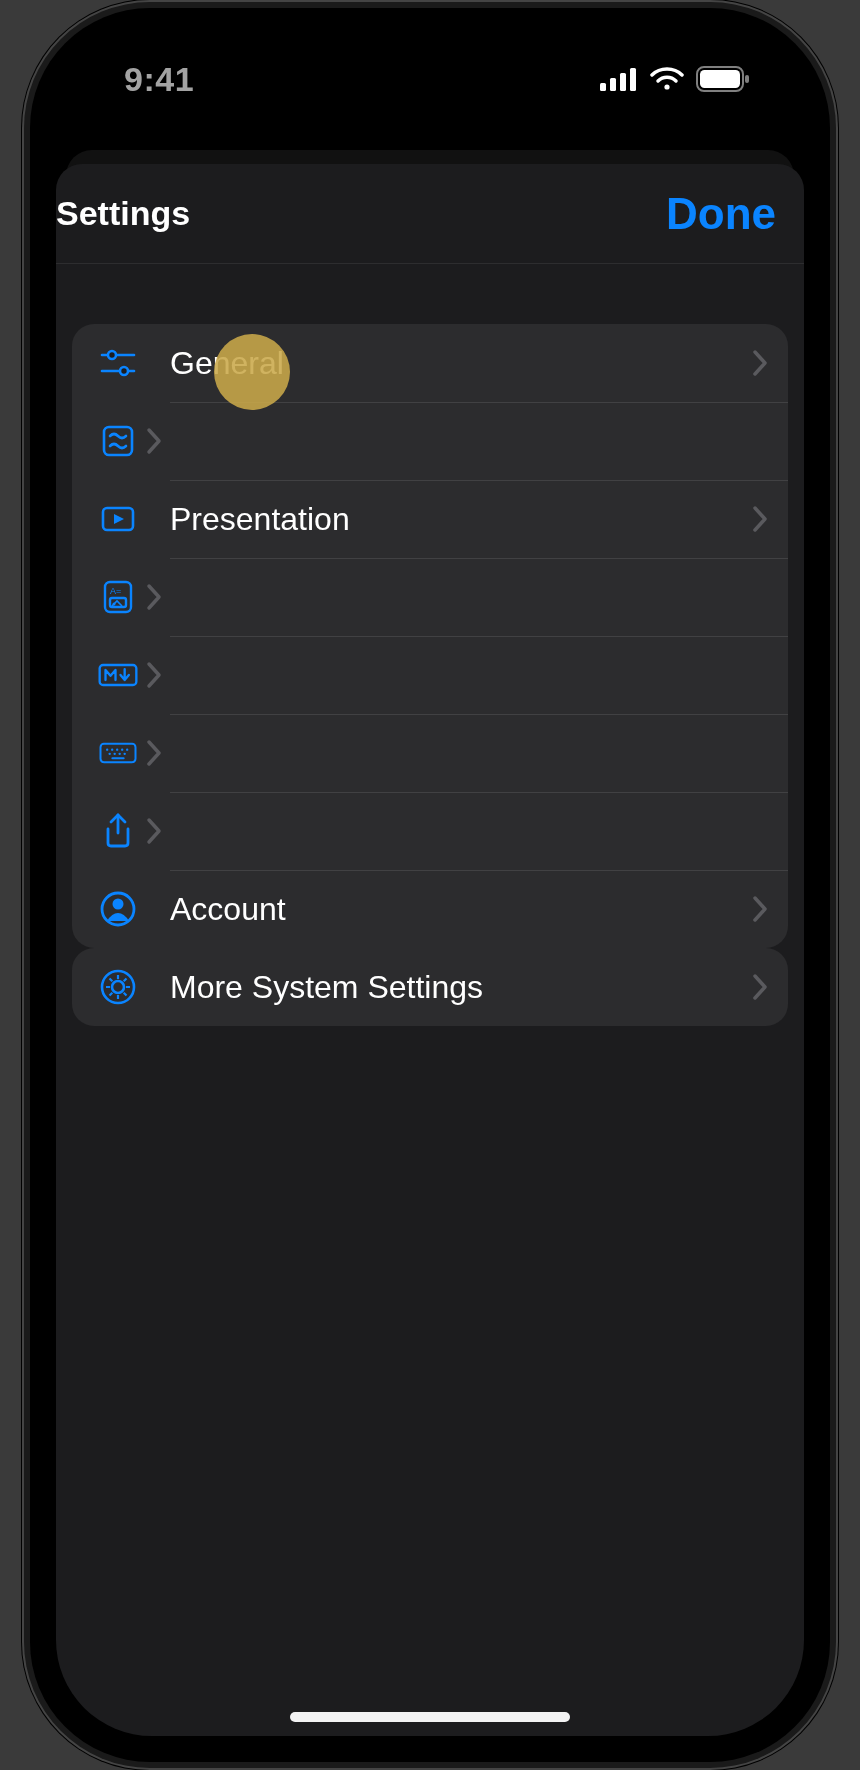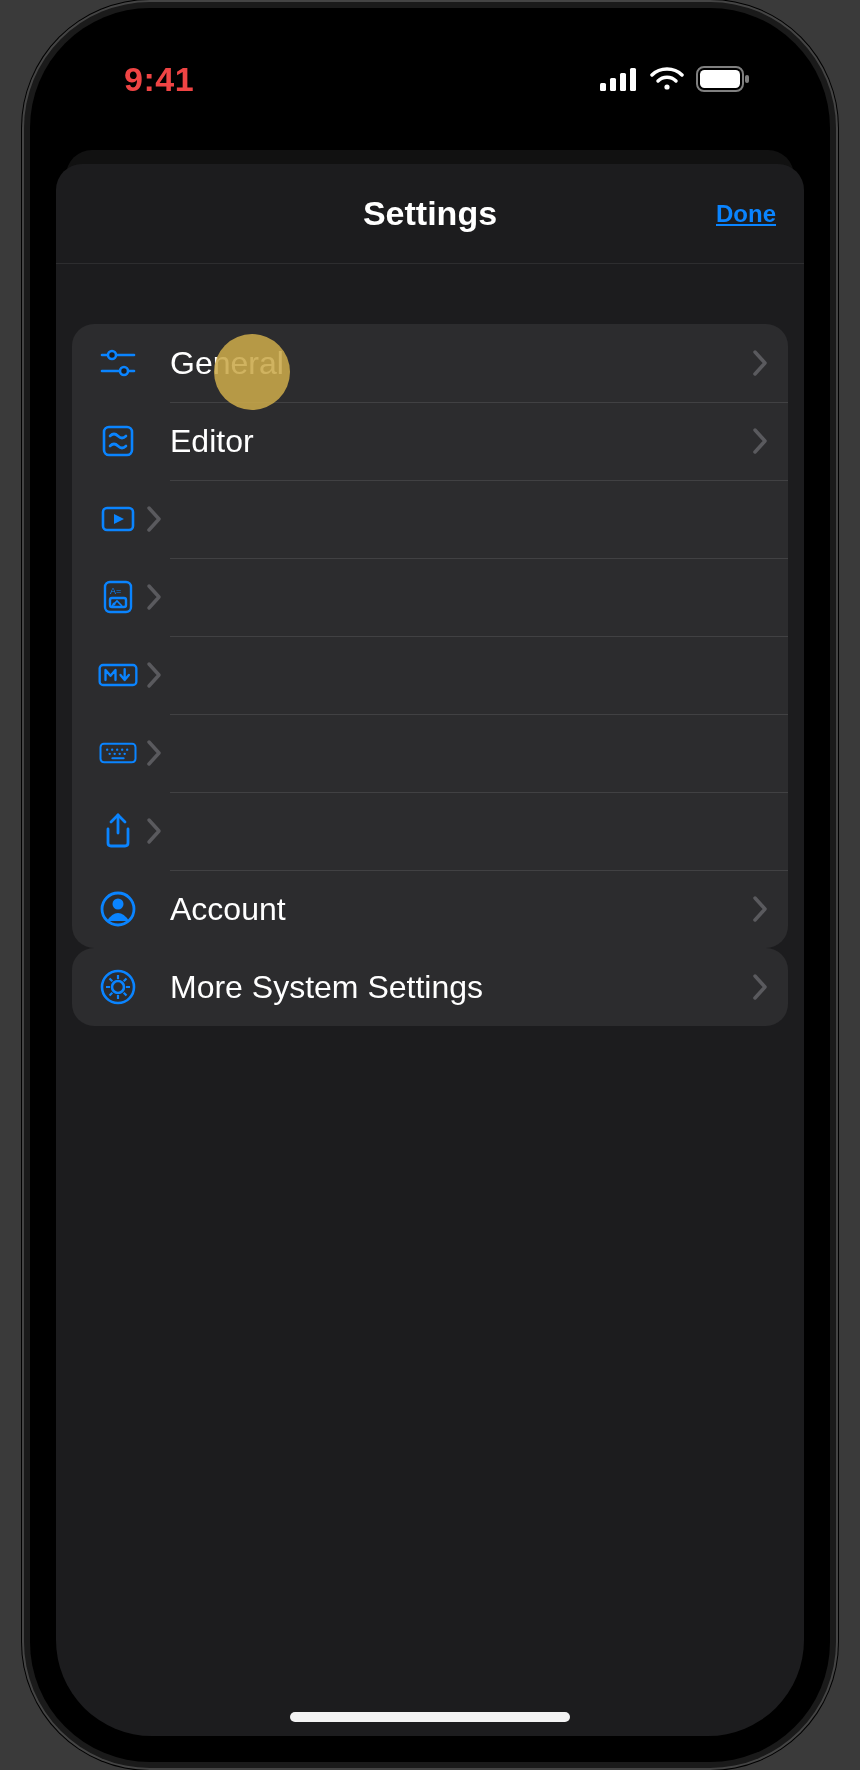--- a/index.html
+++ b/index.html
@@ -33,21 +33,21 @@
   }
   
   .statusbar {
     position: absolute;
     top: 0; left: 0; right: 0;
     height: 90px;
     display: flex;
     align-items: center;
     justify-content: space-between;
     padding: 0 54px 0 68px;
-    color: #ef4444;
+    color: #a3a3a3;
   }
   .statusbar .time {
     font-size: 34px;
     font-weight: 600;
     letter-spacing: 0.5px;
   }
   .status-icons {
     display: flex;
     align-items: center;
     gap: 12px;
@@ -69,39 +69,38 @@
     height: 40px;
     background: #111;
     border-top-left-radius: 26px;
     border-top-right-radius: 26px;
   }
   .sheet-header {
     height: 100px;
     border-bottom: 0.8px solid rgba(255,255,255,0.08);
     display: flex;
     align-items: center;
-    justify-content: center;
+    justify-content: flex-start;
     position: relative;
   }
   .sheet-title {
     color: #fff;
     font-size: 34px;
     font-weight: 600;
   }
   .done-btn {
     position: absolute;
     right: 28px;
     top: 0; bottom: 0;
     display: flex;
     align-items: center;
     color: #0a84ff;
-    font-size: 24px;
+    font-size: 44px;
     font-weight: 600;
     cursor: pointer;
-    text-decoration: underline;
   }
   .content {
     padding: 60px 16px 0 16px;
   }
   .group {
     background: #2c2c2e;
     border-radius: 22px;
     overflow: hidden;
   }
   .row {
@@ -229,35 +228,35 @@
           </div>
 
           <div class="row">
             <span class="icon">
               <svg viewBox="0 0 40 40" fill="none" stroke="currentColor" stroke-width="2.6" stroke-linecap="round">
                 <rect x="6" y="6" width="28" height="28" rx="5"></rect>
                 <path d="M12 15 Q16 11 20 15 Q24 19 28 15"></path>
                 <path d="M12 25 Q16 21 20 25 Q24 29 28 25"></path>
               </svg>
             </span>
-            <span class="label">Editor</span>
             <span class="chevron">
               <svg viewBox="0 0 16 28" fill="none" stroke="currentColor" stroke-width="3.5" stroke-linecap="round" stroke-linejoin="round">
                   <polyline points="3,3 13,14 3,25"></polyline>
                 </svg>
             </span>
           </div>
 
           <div class="row">
             <span class="icon">
               <svg viewBox="0 0 40 40" fill="none" stroke="currentColor" stroke-width="2.6">
                 <rect x="5" y="9" width="30" height="22" rx="4"></rect>
                 <polygon points="16,15 16,25 26,20" fill="currentColor" stroke="none"></polygon>
               </svg>
             </span>
+            <span class="label">Presentation</span>
             <span class="chevron">
               <svg viewBox="0 0 16 28" fill="none" stroke="currentColor" stroke-width="3.5" stroke-linecap="round" stroke-linejoin="round">
                   <polyline points="3,3 13,14 3,25"></polyline>
                 </svg>
             </span>
           </div>
 
           <div class="row">
             <span class="icon">
               <svg viewBox="0 0 40 40" fill="none" stroke="currentColor" stroke-width="2.4">

